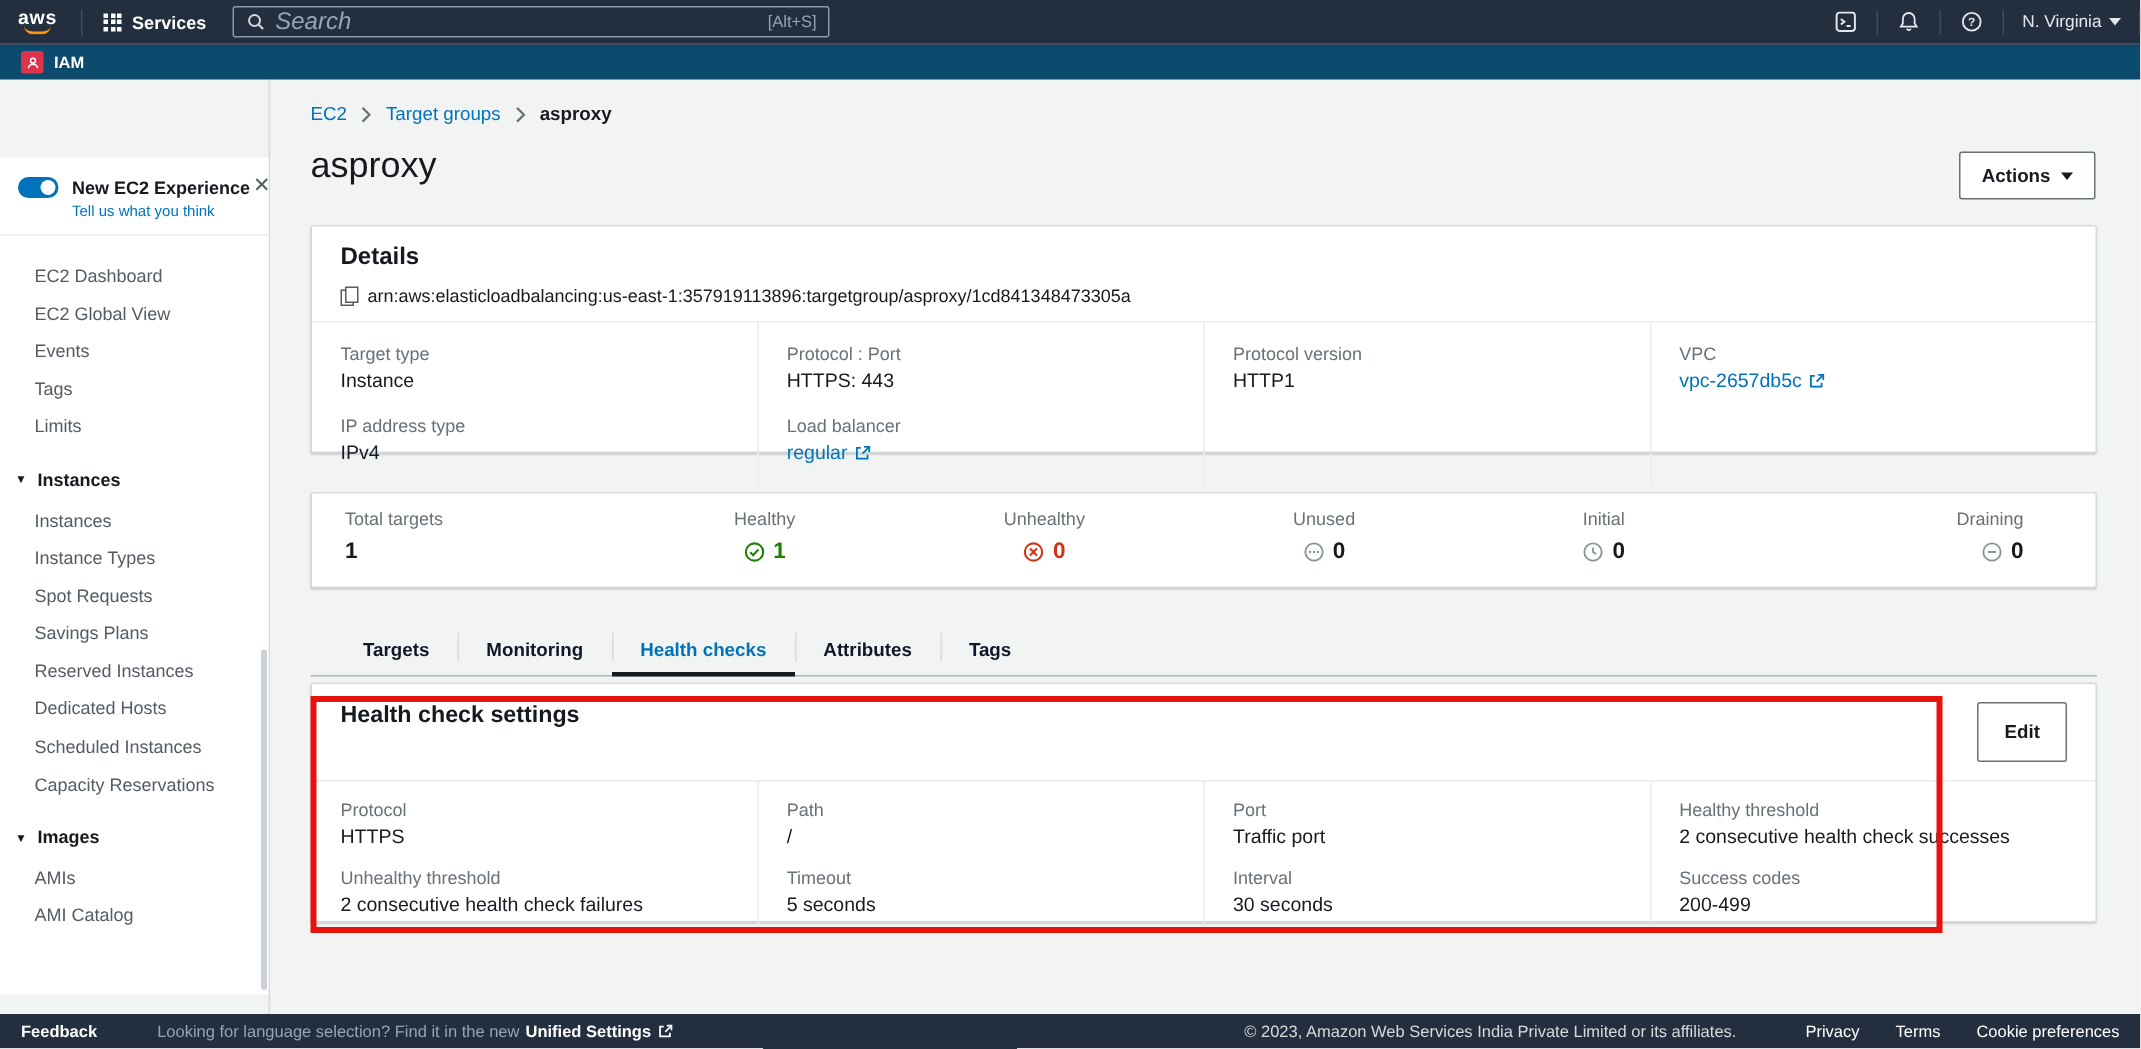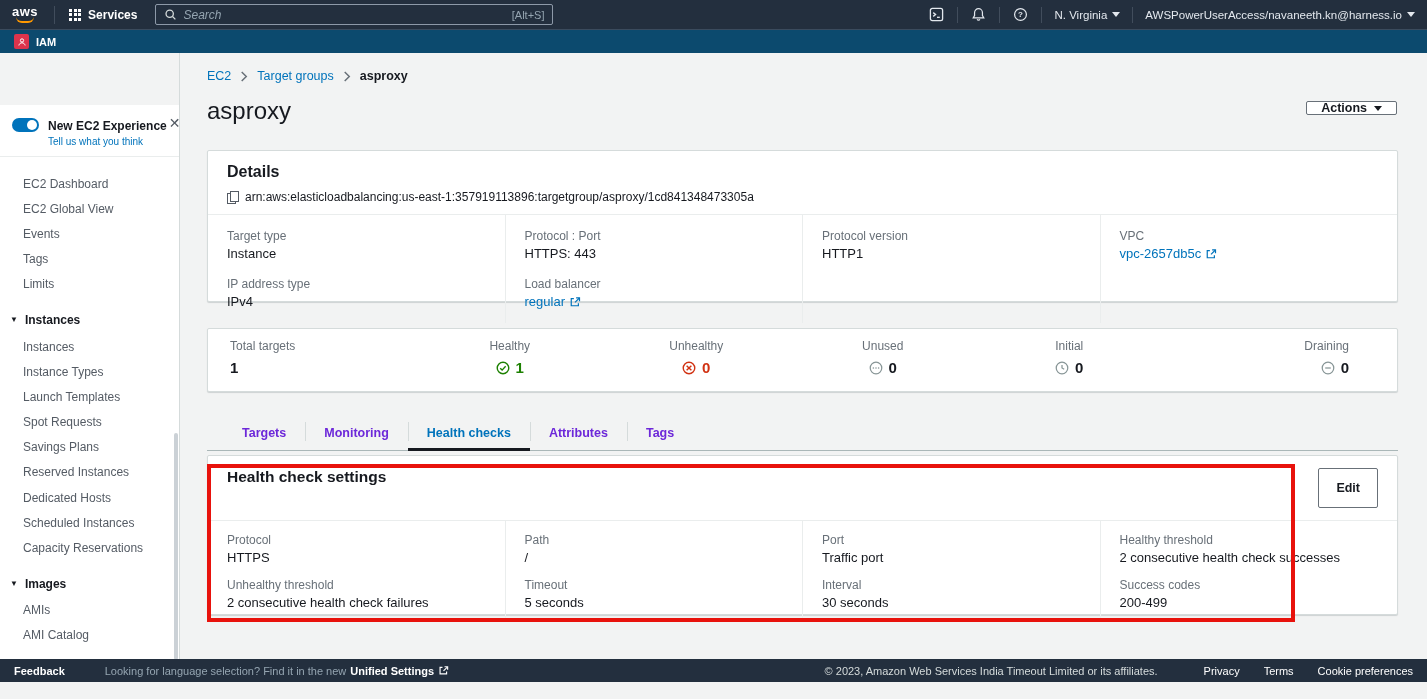--- a/index.html
+++ b/index.html
@@ -13,21 +13,21 @@
   .logo-text { font-weight:bold; font-size:13px; letter-spacing:.5px; line-height:11px; }
   .logo-smile { width:18px; height:6px; border:solid #ff9900; border-width:0 0 2px 0; border-radius:0 0 9px 9px; margin-top:0px; }
   .nav-divider { width:1px; height:18px; background:#414d5c; }
   .services { display:flex; align-items:center; gap:7px; padding:0 14px; height:100%; cursor:pointer; }
   .services-label { font-size:12px; font-weight:bold; color:#fff; }
   .grid-icon { display:grid; grid-template-columns:repeat(3,3px); grid-template-rows:repeat(3,3px); gap:1.5px; }
   .grid-icon i { background:#fff; }
   .searchbox { position:relative; width:398px; height:21px; margin-left:4px; background:#232f3e;
                border:1px solid #8d99a8; border-radius:2px; display:flex; align-items:center; padding:0 8px; }
   .searchbox input { flex:1; background:transparent; border:none; outline:none; color:#d5dbdb;
-                     font-size:12px; font-style:italic; margin-left:6px; font-family:inherit; }
+                     font-size:16px; font-style:italic; margin-left:6px; font-family:inherit; }
   .searchbox input::placeholder { color:#95a5b1; font-style:italic; }
   .search-shortcut { font-size:11px; color:#95a5b1; }
   .topnav-right { margin-left:auto; display:flex; align-items:center; height:100%; }
   .topnav-iconbtn { padding:0 13px; height:100%; display:flex; align-items:center; cursor:pointer; }
   .topnav-textbtn { display:flex; align-items:center; gap:5px; font-size:11.5px; color:#e3e8ee; padding:0 12px; height:100%; cursor:pointer; white-space:nowrap; }
   .caret-down { width:0; height:0; border-left:4px solid transparent; border-right:4px solid transparent; border-top:5px solid #e3e8ee; }
   .vdiv-soft { width:1px; height:16px; background:#414d5c; }
 
   
   .favbar { position:absolute; top:29px; left:0; width:100%; height:24px; background:#0c4a6e;
@@ -57,21 +57,21 @@
   
   .main { position:absolute; top:53px; left:180px; right:0; bottom:23px; background:#f2f3f3; }
   .breadcrumb { position:absolute; left:27px; top:16px; display:flex; align-items:center; gap:9px; font-size:12.5px; }
   .crumb-link { color:#0073bb; cursor:pointer; }
   .crumb-sep { color:#687078; font-size:11px; }
   .crumb-current { color:#16191f; font-weight:bold; }
   .page-title { position:absolute; left:27px; top:44px; font-size:24px; font-weight:500; color:#16191f; }
 
   .btn { background:#fff; border:1px solid #687078; border-radius:2px; color:#16191f; font-weight:bold;
          font-size:12.5px; font-family:inherit; cursor:pointer; display:inline-flex; align-items:center; justify-content:center; gap:7px; }
-  .actions-btn { position:absolute; right:30px; top:48px; height:14px; padding:0 14px; }
+  .actions-btn { position:absolute; right:30px; top:48px; height:32px; padding:0 14px; }
   .btn .caret { width:0; height:0; border-left:4px solid transparent; border-right:4px solid transparent; border-top:5px solid #16191f; }
 
   .card { position:absolute; left:27px; right:29px; background:#fff; border:1px solid #d5dbdb;
           box-shadow:0 1px 1px 0 rgba(0,28,36,.15); border-radius:2px; }
   .details-card { top:97px; height:152px; }
   .card-header { padding:12px 19px 10px 19px; }
   .card-title { font-size:16px; font-weight:bold; color:#16191f; }
   .arn-row { display:flex; align-items:center; gap:7px; margin-top:9px; }
   .arn-text { font-size:12px; color:#16191f; }
   .copy-icon { position:relative; width:11px; height:12px; cursor:pointer; flex:none; }
@@ -89,39 +89,39 @@
   .count-cell.first { align-items:flex-start; padding-left:22px; }
   .count-cell.last { align-items:flex-end; padding-right:48px; }
   .count-label { font-size:12px; color:#687078; }
   .count-value { display:flex; align-items:center; gap:6px; font-size:15px; font-weight:bold; color:#16191f; }
   .count-value.green { color:#1d8102; }
   .count-value.red { color:#d13212; }
 
   .tabs-wrap { position:absolute; left:27px; right:29px; top:361px; height:37px; }
   .tabs-rule { position:absolute; left:0; right:0; bottom:0; height:1px; background:#aab7b8; }
   .tabs { display:flex; height:100%; align-items:stretch; padding-left:16px; }
-  .tab { display:flex; align-items:center; padding:0 19px; font-size:12.5px; font-weight:bold; color:#6d28d9;
+  .tab { display:flex; align-items:center; padding:0 19px; font-size:12.5px; font-weight:bold; color:#0f172a;
          cursor:pointer; position:relative; }
   .tab + .tab::before { content:""; position:absolute; left:0; top:8px; bottom:10px; width:1px; background:#d5dbdb; }
   .tab.active { color:#0073bb; }
   .tab.active::after { content:""; position:absolute; left:0; right:0; bottom:0; height:3px; background:#16191f; z-index:2; }
 
   .hc-card { top:402px; height:160px; }
   .hc-header { display:flex; justify-content:space-between; padding:12px 19px; }
   .hc-title { font-size:15.5px; font-weight:bold; color:#16191f; }
   .edit-btn { height:40px; padding:0 17px; }
   .hc-grid { display:flex; border-top:1px solid #eaeded; }
   .hc-col { flex:1; padding:12px 19px; display:flex; flex-direction:column; gap:13px; }
   .hc-col + .hc-col { border-left:1px solid #eaeded; }
 
   .annotation { position:absolute; left:207px; top:464px; width:1088px; height:158px;
                 border:4px solid #e8120c; pointer-events:none; z-index:40; }
 
   
-  .footer { position:absolute; left:0; bottom:17px; width:100%; height:23px; background:#232f3e; z-index:30;
+  .footer { position:absolute; left:0; bottom:0; width:100%; height:23px; background:#232f3e; z-index:30;
             display:flex; align-items:center; font-size:11px; color:#d5dbdb; padding:0 14px; }
   .footer-feedback { color:#fff; font-weight:bold; cursor:pointer; }
   .footer-note { margin-left:40px; color:#95a5b1; }
   .footer-unified { color:#fff; font-weight:bold; margin-left:4px; cursor:pointer; display:inline-flex; align-items:center; gap:4px; }
   .footer-right { margin-left:auto; display:flex; align-items:center; gap:0; }
   .footer-copy { color:#d5dbdb; margin-right:22px; }
   .footer-link { color:#fff; cursor:pointer; margin-left:24px; }
 
   svg { display:block; }
 </style>
@@ -187,24 +187,20 @@
               <text x="8" y="11" text-anchor="middle" font-size="8.5" font-weight="bold" fill="#e3e8ee" font-family="Liberation Sans, sans-serif">?</text>
             </svg>
         </span>
       </div>
       <div class="vdiv-soft"></div>
       <div class="topnav-textbtn">
         <span>N. Virginia</span>
         <span class="caret-down"></span>
       </div>
       <div class="vdiv-soft"></div>
-      <div class="topnav-textbtn">
-        <span>AWSPowerUserAccess/navaneeth.kn@harness.io</span>
-        <span class="caret-down"></span>
-      </div>
     </div>
   </header>
 
   <div class="favbar">
     <div class="fav-item">
       <span class="iam-icon">
         <svg width="10" height="10" viewBox="0 0 16 16">
             <circle cx="8" cy="5.5" r="2.6" fill="none" stroke="#fff" stroke-width="1.6"></circle>
             <path d="M3 13.5c.7-3 2.6-4.2 5-4.2s4.3 1.2 5 4.2" fill="none" stroke="#fff" stroke-width="1.6"></path>
           </svg>
@@ -231,21 +227,20 @@
         <div class="nav-item">Events</div>
         <div class="nav-item">Tags</div>
         <div class="nav-item">Limits</div>
 
         <div class="nav-section">
           <span class="tri">▼</span>
           <span class="sec-label">Instances</span>
         </div>
         <div class="nav-item">Instances</div>
         <div class="nav-item">Instance Types</div>
-        <div class="nav-item">Launch Templates</div>
         <div class="nav-item">Spot Requests</div>
         <div class="nav-item">Savings Plans</div>
         <div class="nav-item">Reserved Instances</div>
         <div class="nav-item">Dedicated Hosts</div>
         <div class="nav-item">Scheduled Instances</div>
         <div class="nav-item">Capacity Reservations</div>
 
         <div class="nav-section">
           <span class="tri">▼</span>
           <span class="sec-label">Images</span>
@@ -476,20 +471,20 @@
     <span class="footer-note">Looking for language selection? Find it in the new</span>
     <span class="footer-unified">
       <span>Unified Settings</span>
       <svg width="11" height="11" viewBox="0 0 16 16">
           <path d="M6.5 3.5H3v9.5h9.5V9.5" fill="none" stroke="#fff" stroke-width="1.7"></path>
           <path d="M9.5 2.5H14v4.5" fill="none" stroke="#fff" stroke-width="1.7"></path>
           <line x1="13.5" y1="3" x2="8" y2="8.5" stroke="#fff" stroke-width="1.7"></line>
         </svg>
     </span>
     <span class="footer-right">
-      <span class="footer-copy">© 2023, Amazon Web Services India Timeout Limited or its affiliates.</span>
+      <span class="footer-copy">© 2023, Amazon Web Services India Private Limited or its affiliates.</span>
       <span class="footer-link">Privacy</span>
       <span class="footer-link">Terms</span>
       <span class="footer-link">Cookie preferences</span>
     </span>
   </footer>
 
 </div>
 
 </body></html>

